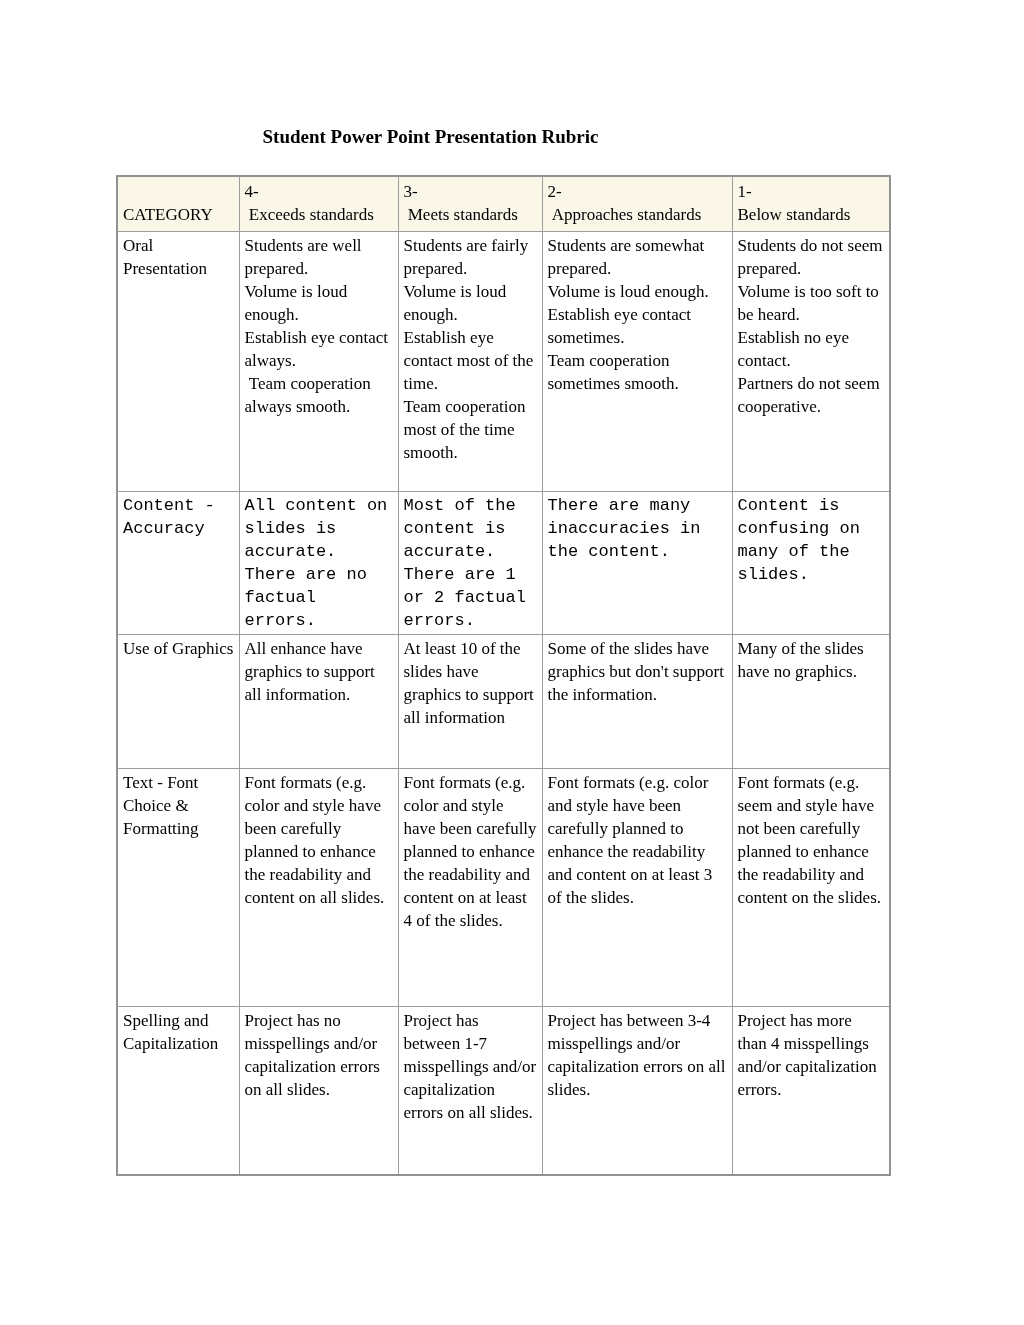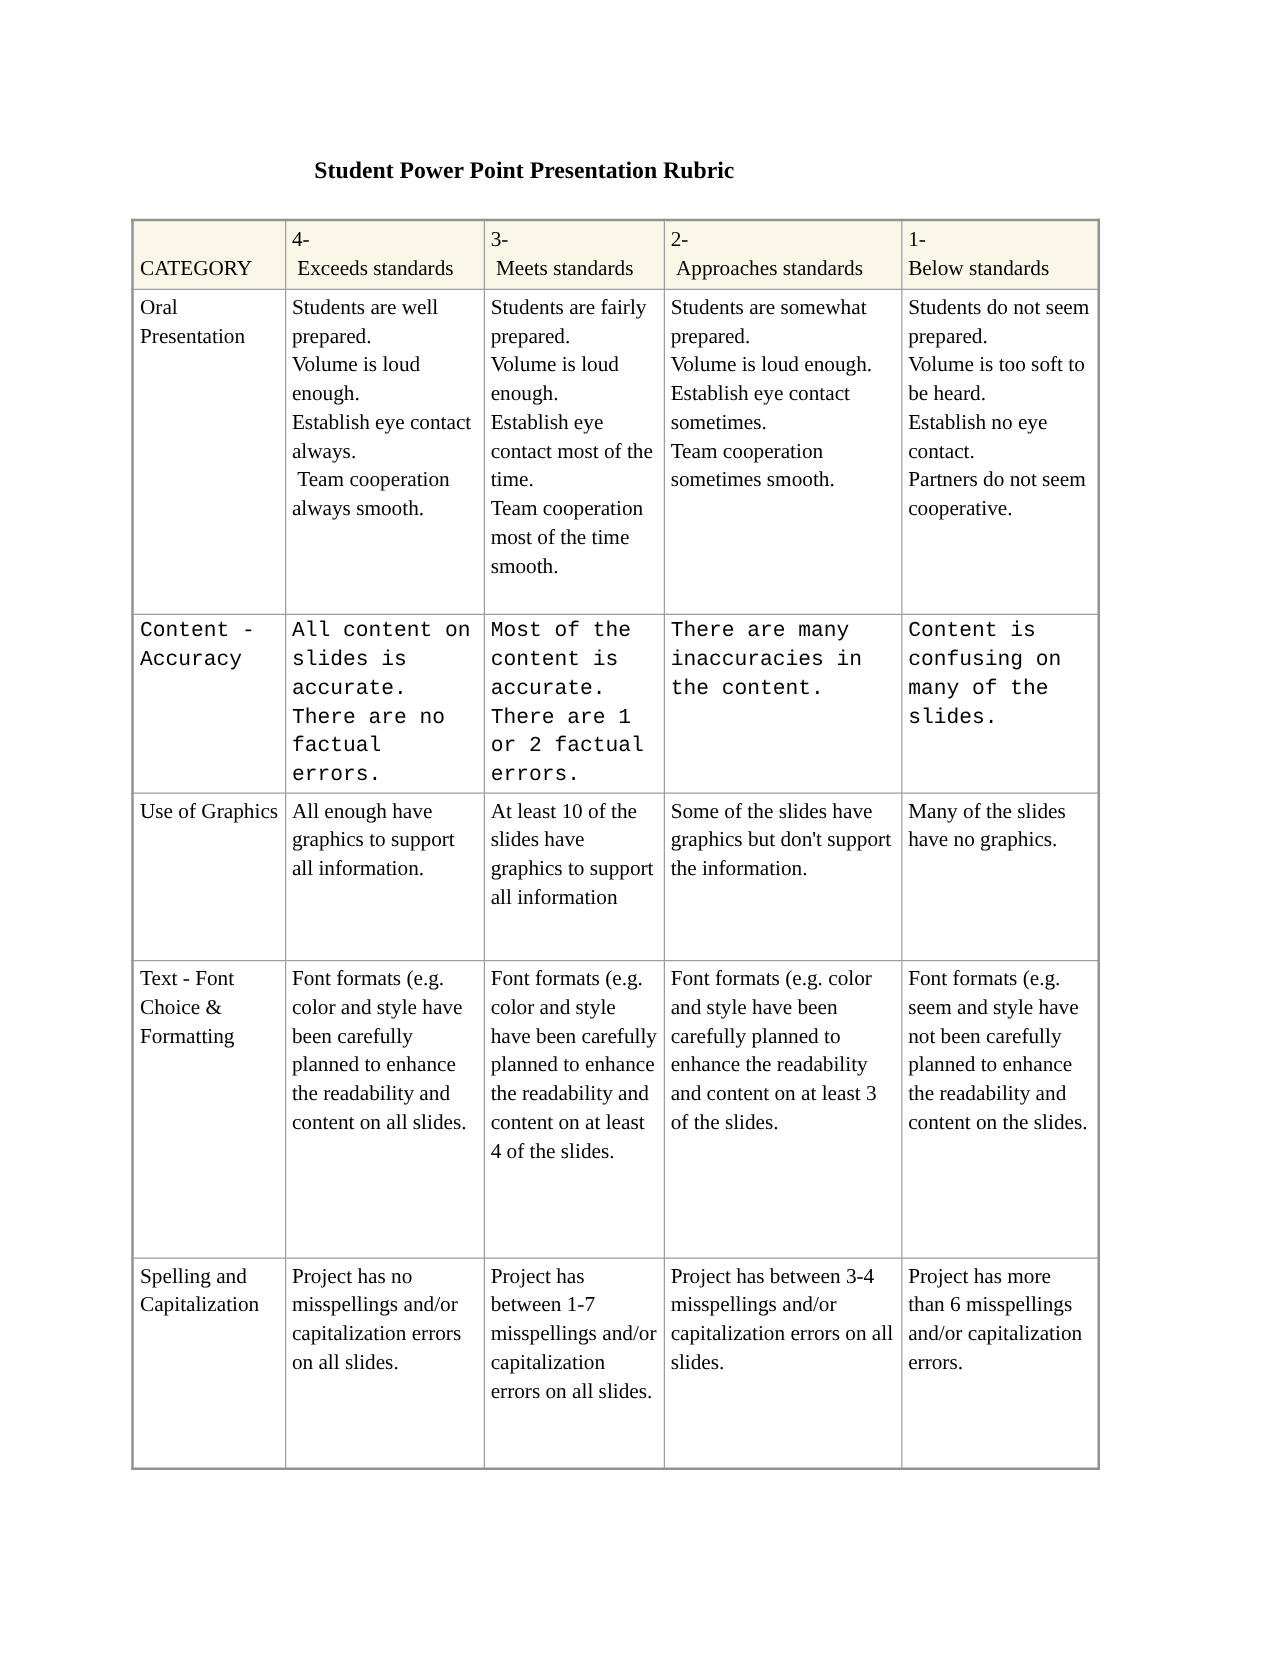--- a/index.html
+++ b/index.html
@@ -11,21 +11,21 @@
   }
   .page {
     position: relative;
     width: 1024px;
     height: 1325px;
     background: #ffffff;
     overflow: hidden;
   }
   .content {
     position: absolute;
-    left: 105px;
+    left: 116px;
     top: 0;
     width: 629px;
   }
   .doc-title {
     margin: 126px 0 0 0;
     text-align: center;
     font-size: 19px;
     line-height: 22px;
     font-weight: bold;
     white-space: pre-wrap;
@@ -112,38 +112,38 @@
         <tr style="height:132px;font-family:Liberation Mono, monospace;">
           <td>Content - Accuracy</td>
           <td>All content on slides is accurate. There are no factual errors.</td>
           <td>Most of the content is accurate. There are 1 or 2 factual errors.</td>
           <td>There are many inaccuracies in the content.</td>
           <td>Content is confusing on many of the slides.</td>
         </tr>
 
         <tr style="height:134px;">
           <td>Use of Graphics</td>
-          <td>All enough have graphics to support all information.</td>
+          <td>All enhance have graphics to support all information.</td>
           <td>At least 10 of the slides have graphics to support all information</td>
           <td>Some of the slides have graphics but don't support the information.</td>
           <td>Many of the slides have no graphics.</td>
         </tr>
 
         <tr style="height:238px;">
           <td>Text - Font Choice &amp; Formatting</td>
           <td>Font formats (e.g. color and style have been carefully planned to enhance the readability and content on all slides.</td>
           <td>Font formats (e.g. color and style have been carefully planned to enhance the readability and content on at least 4 of the slides.</td>
           <td>Font formats (e.g. color and style have been carefully planned to enhance the readability and content on at least 3 of the slides.</td>
           <td>Font formats (e.g. seem and style have not been carefully planned to enhance the readability and content on the slides.</td>
         </tr>
 
         <tr style="height:169px;margin-top:16px;">
           <td>Spelling and Capitalization</td>
           <td>Project has no misspellings and/or capitalization errors on all slides.</td>
           <td>Project has between 1-7 misspellings and/or capitalization errors on all slides.</td>
           <td>Project has between 3-4 misspellings and/or capitalization errors on all slides.</td>
-          <td>Project has more than 6 misspellings and/or capitalization errors.</td>
+          <td>Project has more than 4 misspellings and/or capitalization errors.</td>
         </tr>
       </tbody>
     </table>
 
   </div>
 </div>
 
 </body></html>

